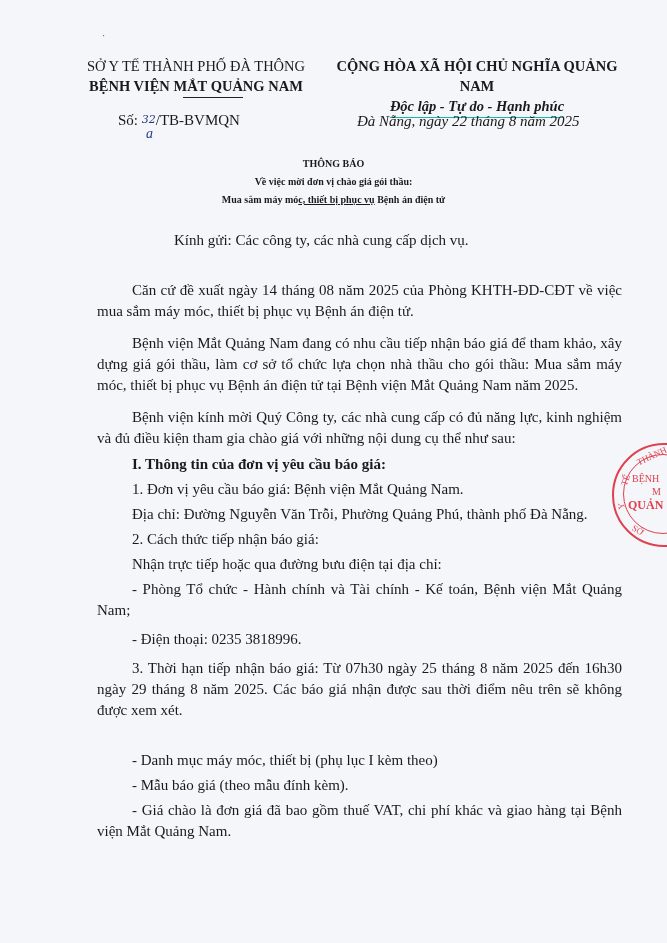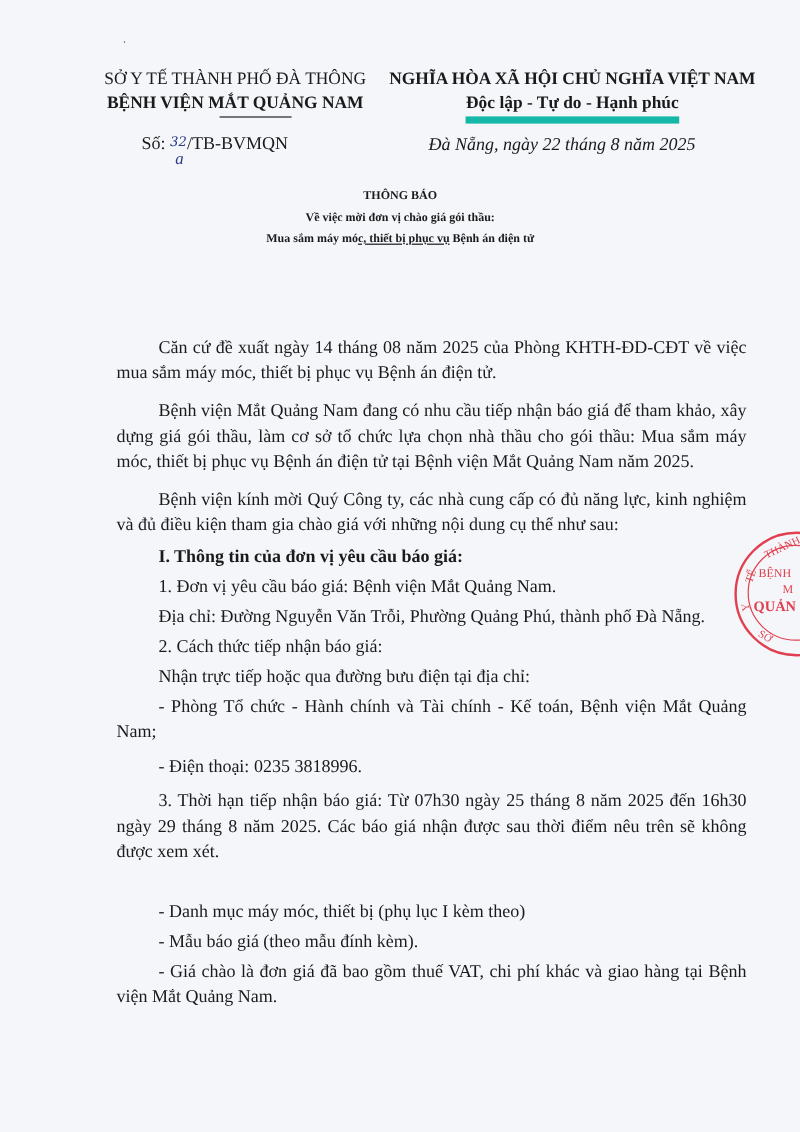--- a/index.html
+++ b/index.html
@@ -10,21 +10,21 @@
       color: #1a1a1a;
       position: relative;
     }
     .page { position: absolute; left: 0; top: 0; width: 667px; height: 943px; }
     .mark { position: absolute; left: 102px; top: 30px; font-size: 10px; color: #555; }
     .hdr-left { position: absolute; left: 66px; top: 56px; width: 260px; text-align: center; font-size: 14.5px; line-height: 20px; }
     .hdr-left .org { font-weight: normal; }
     .hdr-left .unit { font-weight: bold; }
     .hdr-left .uline { display: block; margin: 1px auto 0; width: 60px; border-top: 1px solid #222; margin-left: 117px; }
     .hdr-right { position: absolute; left: 322px; top: 56px; width: 310px; text-align: center; font-size: 14.5px; line-height: 20px; font-weight: bold; }
-    .hdr-right .motto { display: inline-block; border-bottom: 6px solid #14b8a6; padding-bottom: 1px; }
+    .hdr-right .motto { display: inline-block; border-bottom: 1px solid #14b8a6; padding-bottom: 1px; font-style: italic; }
     .docno { position: absolute; left: 118px; top: 112px; font-size: 15px; }
     .docno .sig { font-family: "DejaVu Serif", serif; font-style: italic; font-size: 11px; color: #2a3a8a; position: relative; top: -2px; }
     .docno .sig-sub { position: absolute; left: 28px; top: 14px; font-style: italic; font-size: 14px; color: #2a3a8a; }
     .date { position: absolute; left: 357px; top: 113px; font-size: 15px; font-style: italic; }
     .title { position: absolute; left: 0; width: 667px; text-align: center; font-weight: bold; font-size: 10px; }
     .t1 { top: 158px; }
     .t2 { top: 176px; }
     .t3 { top: 194px; }
     .t3 .ul { text-decoration: underline; }
     .recip { position: absolute; left: 174px; top: 232px; font-size: 15px; }
@@ -48,36 +48,37 @@
 
   <div class="mark">·</div>
 
   <div class="hdr-left">
     <div class="org">SỞ Y TẾ THÀNH PHỐ ĐÀ THÔNG</div>
     <div class="unit">BỆNH VIỆN MẮT QUẢNG NAM</div>
     <span class="uline"></span>
   </div>
 
   <div class="hdr-right">
-    <div>NGHĨA HÒA XÃ HỘI CHỦ NGHĨA VIỆT NAM</div>
+    <div>CỘNG HÒA XÃ HỘI CHỦ NGHĨA QUẢNG NAM</div>
     <div><span class="motto">Độc lập - Tự do - Hạnh phúc</span></div>
   </div>
 
   <div class="docno">
     <span>Số:</span>
     <span class="sig">32</span><span>/TB-BVMQN</span>
     <span class="sig-sub">a</span>
   </div>
 
   <div class="date">Đà Nẵng, ngày 22 tháng 8 năm 2025</div>
 
   <div class="title t1">THÔNG BÁO</div>
   <div class="title t2">Về việc mời đơn vị chào giá gói thầu:</div>
   <div class="title t3"><span>Mua sắm máy mó</span><span class="ul">c, thiết bị phục vụ</span><span> Bệnh án điện tử</span></div>
 
+  <div class="recip">Kính gửi:  Các công ty, các nhà cung cấp dịch vụ.</div>
 
   <div class="body" style="top:280px;">
     <p class="ind">Căn cứ đề xuất ngày 14 tháng 08 năm 2025 của Phòng KHTH-ĐD-CĐT về việc mua sắm máy móc, thiết bị phục vụ Bệnh án điện tử.</p>
     <p class="ind" style="margin-top:11px;">Bệnh viện Mắt Quảng Nam đang có nhu cầu tiếp nhận báo giá để tham khảo, xây dựng giá gói thầu, làm cơ sở tổ chức lựa chọn nhà thầu cho gói thầu: Mua sắm máy móc, thiết bị phục vụ Bệnh án điện tử tại Bệnh viện Mắt Quảng Nam năm 2025.</p>
     <p class="ind" style="margin-top:11px;">Bệnh viện kính mời Quý Công ty, các nhà cung cấp có đủ năng lực, kinh nghiệm và đủ điều kiện tham gia chào giá với những nội dung cụ thể như sau:</p>
   </div>
 
   <div class="body" style="top:454px;">
     <p class="indent bold">I. Thông tin của đơn vị yêu cầu báo giá:</p>
     <p class="indent" style="margin-top:4px;">1. Đơn vị yêu cầu báo giá: Bệnh viện Mắt Quảng Nam.</p>

